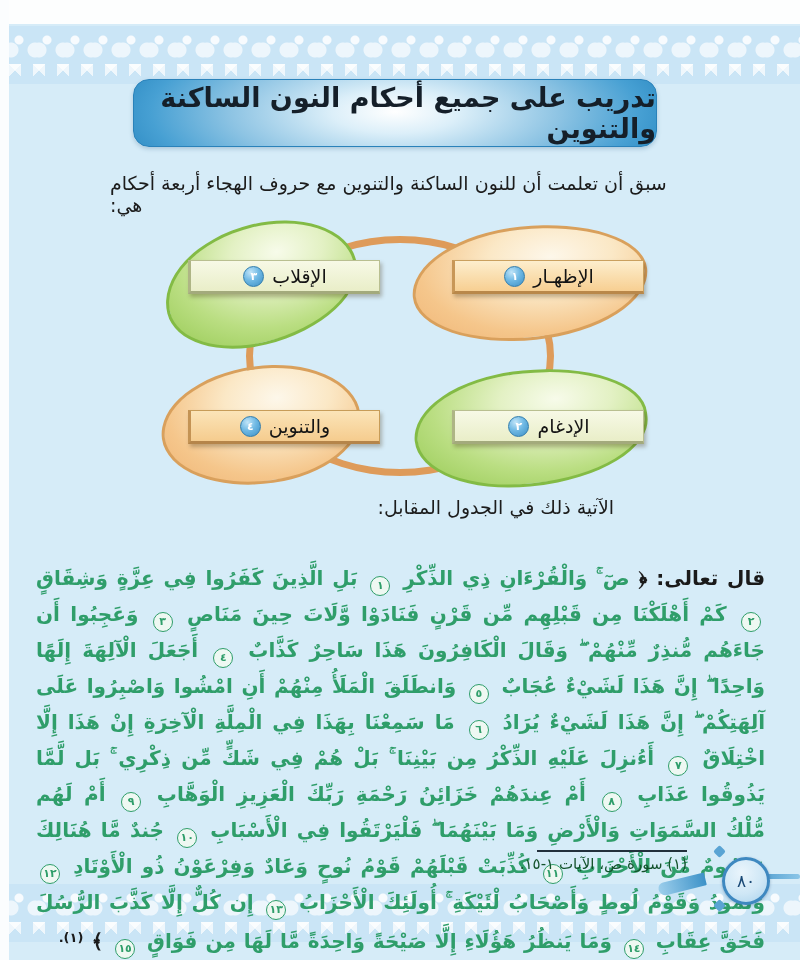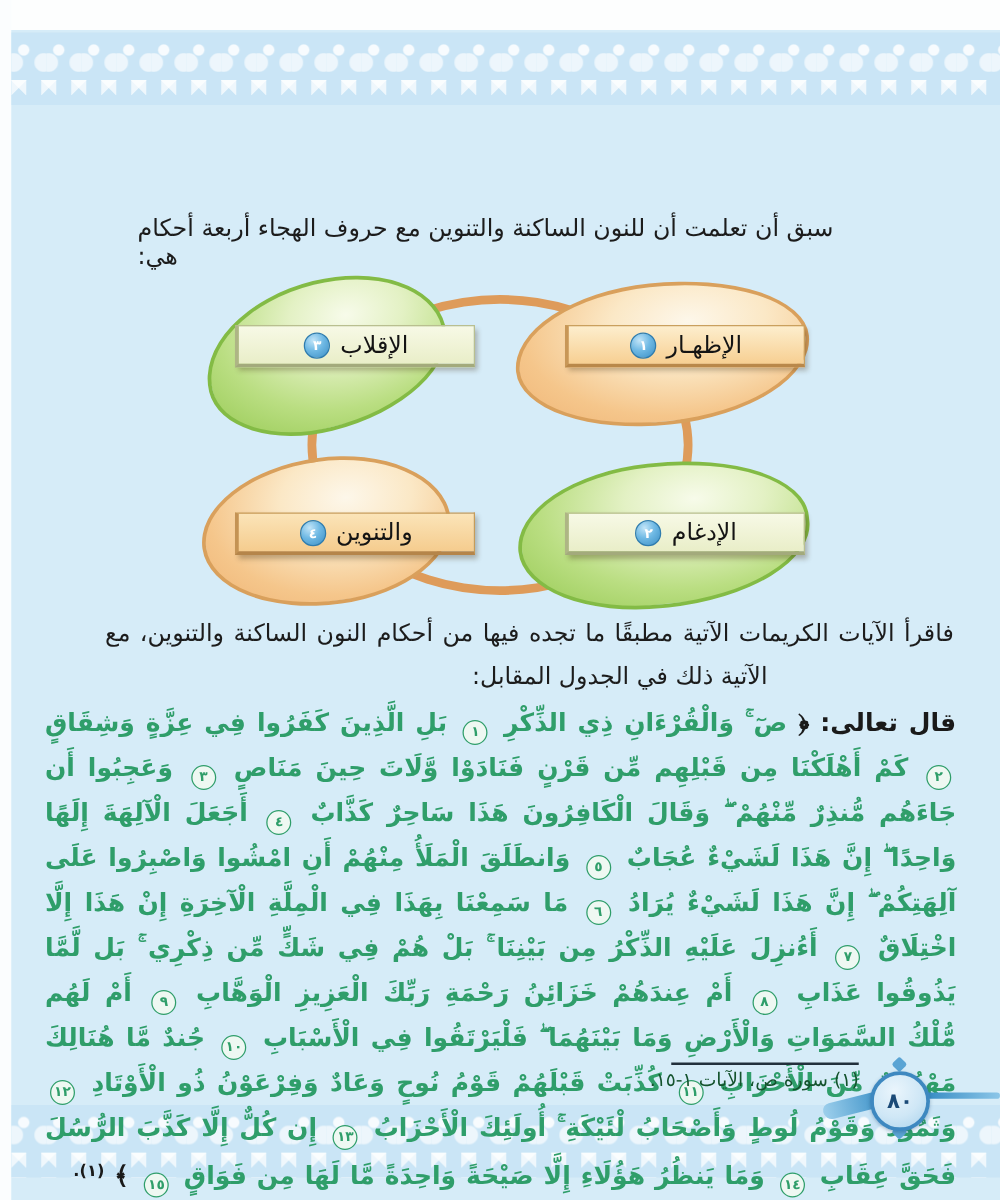--- a/index.html
+++ b/index.html
@@ -116,41 +116,44 @@
     text-align:right;font-size:15px;color:#14532d;z-index:4;
   }
 
   
   .swoosh-r{position:absolute;left:735px;top:874px;width:65px;height:5px;z-index:5;
     background:linear-gradient(to left,#8cc6e8,#2e86c0);border-radius:3px;}
   .swoosh-l{position:absolute;left:658px;top:878px;width:48px;height:13px;z-index:5;
     background:linear-gradient(to right,#9dcfec,#3d92c8);
     border-radius:12px 2px 2px 14px;transform:rotate(-14deg);}
   .badge{
-    position:absolute;left:696px;top:857px;width:42px;height:42px;border-radius:50%;z-index:6;
+    position:absolute;left:722px;top:857px;width:42px;height:42px;border-radius:50%;z-index:6;
     background:radial-gradient(circle at 40% 30%, #eaf5fc 0%, #cfe7f6 55%, #a9d2ec 100%);
     border:3px solid #3e88c0;
     display:flex;align-items:center;justify-content:center;
-    font-size:17px;font-weight:bold;color:#1b4a77;
+    font-size:17px;font-weight:normal;color:#1b4a77;
     box-shadow:0 1px 3px rgba(30,70,110,0.35);
   }
   .finial{position:absolute;width:9px;height:9px;background:#5aa4d4;transform:rotate(45deg);z-index:5;border-radius:2px;}
   .finial.top{left:715px;top:847px;}
   .finial.bot{left:715px;top:901px;}
 </style>
 </head>
 <body>
 
 <div class="page">
   <div class="edge-top"></div>
   <div class="edge-left"></div>
 
   <div class="orn-band top"></div>
   <div class="orn-band bottom"></div>
 
+  <div class="title-banner">
+    <span class="t">تدريب على جميع أحكام النون الساكنة والتنوين</span>
+  </div>
 
   <div class="intro">سبق أن تعلمت أن للنون الساكنة والتنوين مع حروف الهجاء أربعة أحكام هي:</div>
 
   <div>
     <div class="ring"></div>
 
     <div class="oval green tl"></div>
     <div class="oval orange tr"></div>
     <div class="oval orange bl"></div>
     <div class="oval green br"></div>
@@ -167,21 +170,20 @@
       <span class="lbl">الإدغام</span>
       <span class="numball">٢</span>
     </div>
     <div class="bar orange2 pos-bl">
       <span class="lbl">والتنوين</span>
       <span class="numball">٤</span>
     </div>
   </div>
 
   <div class="instruction">
-    <div class="l1">فاقرأ الآيات الكريمات الآتية مطبقًا ما تجده فيها من أحكام النون الساكنة والتنوين، مع</div>
     <div class="l2">الآتية ذلك في الجدول المقابل:</div>
   </div>
 
   <div class="quran">
     <span class="black">قال تعالى:</span>
     <span class="black">﴿</span>
     <span id="quran-flow"><span> صٓ ۚ وَالْقُرْءَانِ ذِي الذِّكْرِ </span><span class="ayah-num">١</span><span> بَلِ الَّذِينَ كَفَرُوا فِي عِزَّةٍ وَشِقَاقٍ </span><span class="ayah-num">٢</span><span> كَمْ أَهْلَكْنَا مِن قَبْلِهِم مِّن قَرْنٍ فَنَادَوْا وَّلَاتَ حِينَ مَنَاصٍ </span><span class="ayah-num">٣</span><span> وَعَجِبُوا أَن جَاءَهُم مُّنذِرٌ مِّنْهُمْ ۖ وَقَالَ الْكَافِرُونَ هَذَا سَاحِرٌ كَذَّابٌ </span><span class="ayah-num">٤</span><span> أَجَعَلَ الْآلِهَةَ إِلَهًا وَاحِدًا ۖ إِنَّ هَذَا لَشَيْءٌ عُجَابٌ </span><span class="ayah-num">٥</span><span> وَانطَلَقَ الْمَلَأُ مِنْهُمْ أَنِ امْشُوا وَاصْبِرُوا عَلَى آلِهَتِكُمْ ۖ إِنَّ هَذَا لَشَيْءٌ يُرَادُ </span><span class="ayah-num">٦</span><span> مَا سَمِعْنَا بِهَذَا فِي الْمِلَّةِ الْآخِرَةِ إِنْ هَذَا إِلَّا اخْتِلَاقٌ </span><span class="ayah-num">٧</span><span> أَءُنزِلَ عَلَيْهِ الذِّكْرُ مِن بَيْنِنَا ۚ بَلْ هُمْ فِي شَكٍّ مِّن ذِكْرِي ۚ بَل لَّمَّا يَذُوقُوا عَذَابِ </span><span class="ayah-num">٨</span><span> أَمْ عِندَهُمْ خَزَائِنُ رَحْمَةِ رَبِّكَ الْعَزِيزِ الْوَهَّابِ </span><span class="ayah-num">٩</span><span> أَمْ لَهُم مُّلْكُ السَّمَوَاتِ وَالْأَرْضِ وَمَا بَيْنَهُمَا ۖ فَلْيَرْتَقُوا فِي الْأَسْبَابِ </span><span class="ayah-num">١٠</span><span> جُندٌ مَّا هُنَالِكَ مَهْزُومٌ مِّنَ الْأَحْزَابِ </span><span class="ayah-num">١١</span><span> كُذِّبَتْ قَبْلَهُمْ قَوْمُ نُوحٍ وَعَادٌ وَفِرْعَوْنُ ذُو الْأَوْتَادِ </span><span class="ayah-num">١٢</span><span> وَثَمُودُ وَقَوْمُ لُوطٍ وَأَصْحَابُ لْئَيْكَةِ ۚ أُولَئِكَ الْأَحْزَابُ </span><span class="ayah-num">١٣</span><span> إِن كُلٌّ إِلَّا كَذَّبَ الرُّسُلَ فَحَقَّ عِقَابِ </span><span class="ayah-num">١٤</span><span> وَمَا يَنظُرُ هَؤُلَاءِ إِلَّا صَيْحَةً وَاحِدَةً مَّا لَهَا مِن فَوَاقٍ </span><span class="ayah-num">١٥</span></span>
     <span class="black">﴾</span>
     <span class="fn-ref">(١).</span>
   </div>

